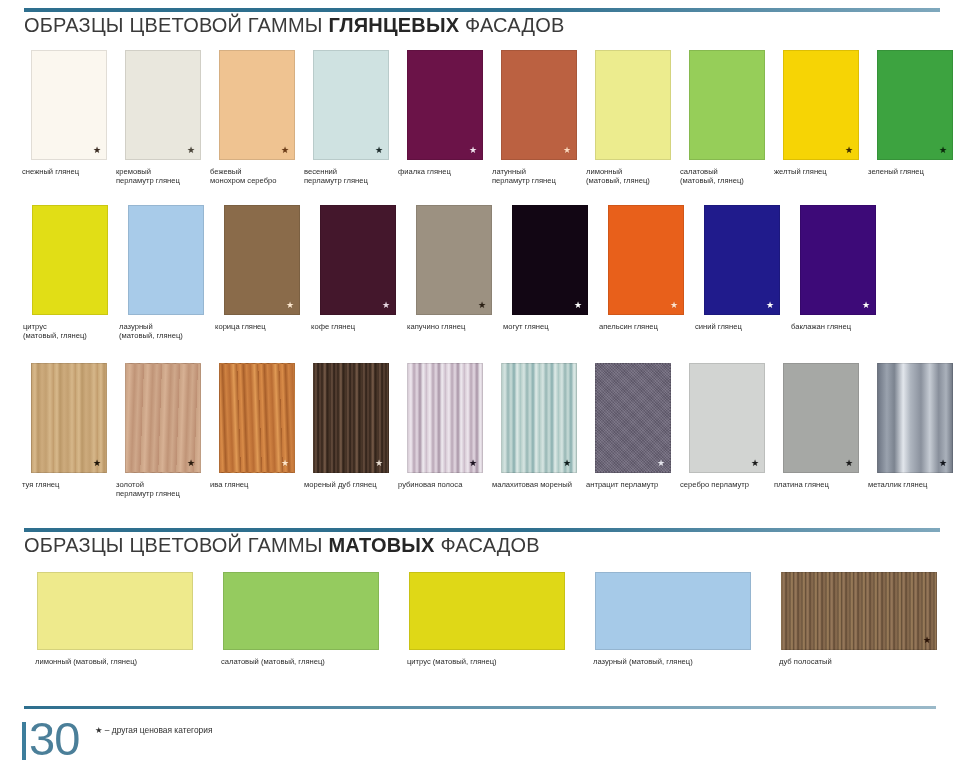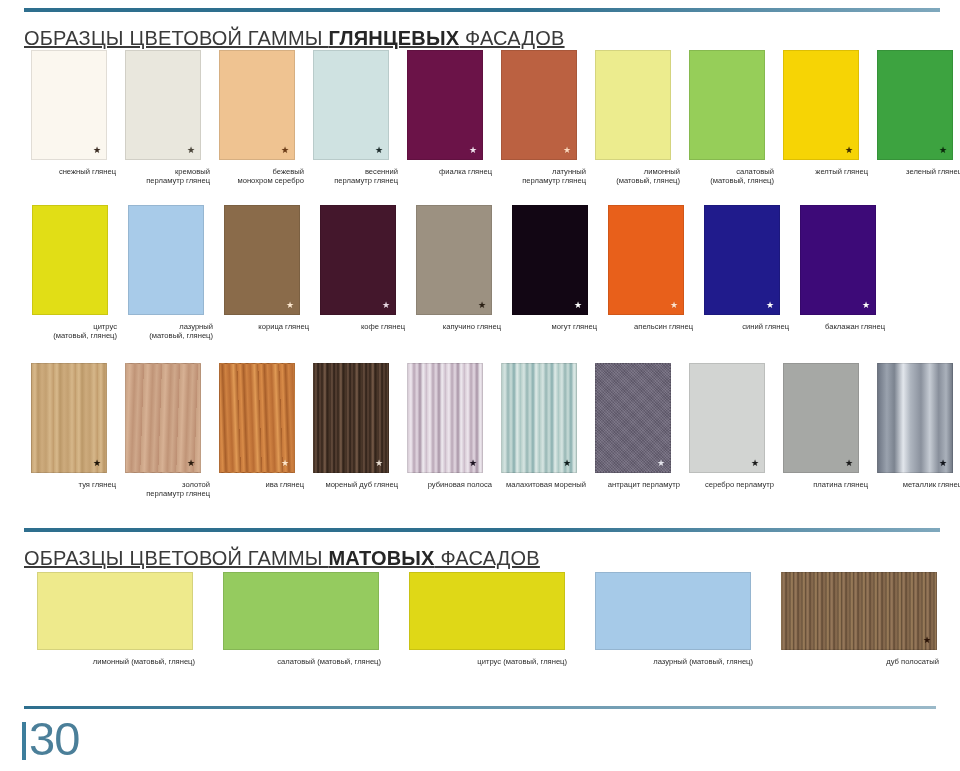--- a/index.html
+++ b/index.html
@@ -15,25 +15,24 @@
   .page { width:960px; height:771px; position:relative; }
 
   
   .section { position:absolute; left:0; width:960px; }
   .rule {
     position:absolute; left:24px; right:20px; top:0;
     height:4px;
     background:linear-gradient(to right,#2e6f8e 0%,#2e6f8e 55%,#7fa8bd 100%);
   }
   .sec-title {
-    position:absolute; left:24px; top:19px;
+    position:absolute; left:24px; top:6px;
     font-size:20px; letter-spacing:.2px;
     color:#3a3a3a; white-space:nowrap;
     font-weight:400;
-    text-decoration:underline;
   }
   .sec-title b { font-weight:700; color:#262626; }
 
   
   .row { position:absolute; left:0; width:960px; display:flex; }
   .cell {
     width:96px; display:flex; flex-direction:column; align-items:center;
   }
   .sw-wrap { position:relative; }
   .sw {
@@ -45,21 +44,21 @@
   .sw.wide { width:156px; height:78px; }
   .star {
     position:absolute; right:5px; bottom:4px;
     font-size:9px; line-height:9px;
     text-shadow:0 0 1px rgba(0,0,0,.25);
     pointer-events:none;
   }
   .cap {
     margin-top:7px;
     font-size:7.6px; line-height:9.4px;
-    text-align:right; color:#2c2c2c;
+    text-align:left; color:#2c2c2c;
     width:94px;
     white-space:pre-line;
   }
   .cap.wide { width:160px; font-size:7.6px; }
 
   
   .footer { position:absolute; left:0; top:706px; width:960px; }
   .f-rule { position:absolute; left:24px; top:0; width:912px; height:3px;
             background:linear-gradient(to right,#2e6f8e,#9ab9c9); }
   .pageno-wrap { position:absolute; left:22px; top:14px; display:flex; align-items:flex-start; }
@@ -362,16 +361,17 @@
       </div>
     </div>
 
   <div class="footer">
     <div class="f-rule"></div>
     <div class="pageno-wrap">
       <div class="pg-bar"></div>
       <div class="pageno">30</div>
     </div>
     <div class="f-text">
+      <div class="f-line st">★ – другая ценовая категория</div>
     </div>
   </div>
 
 </div>
 
 </body></html>

